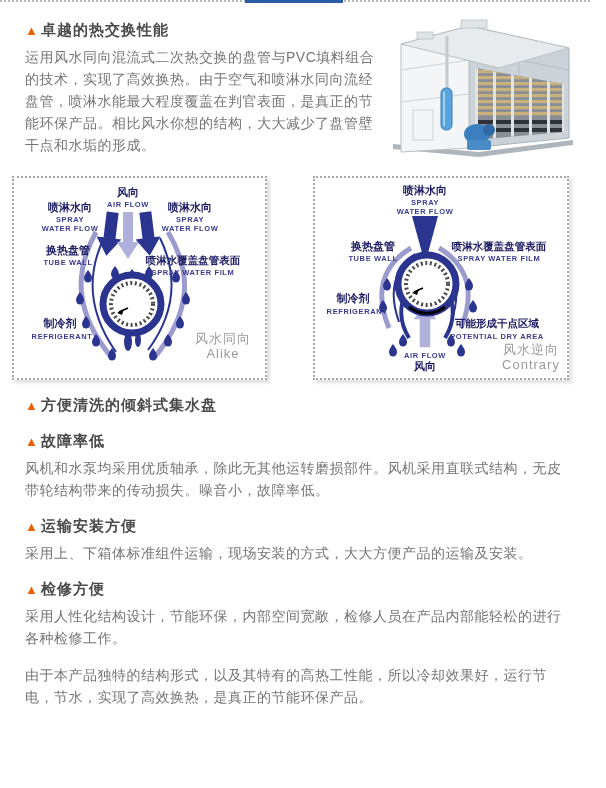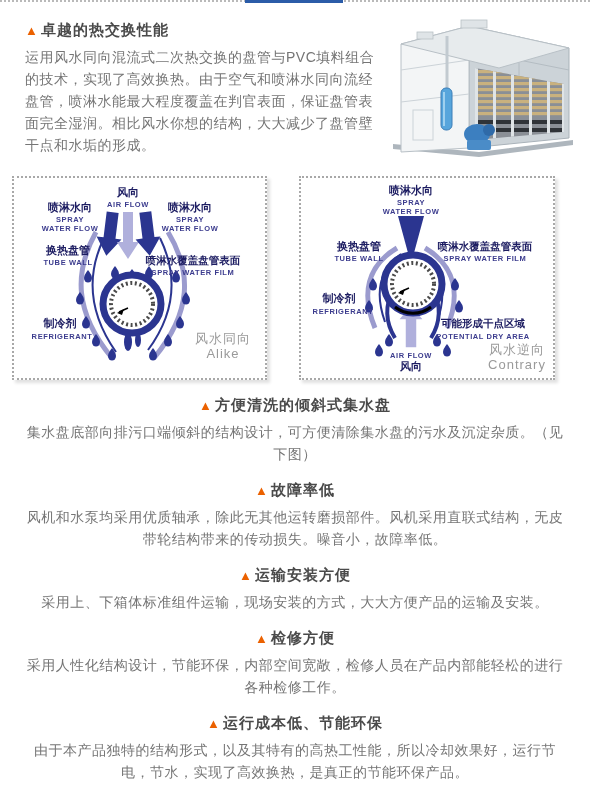--- a/index.html
+++ b/index.html
@@ -30,50 +30,50 @@
     letter-spacing:0.5px;
   }
   .product-figure{
     position:absolute;left:358px;top:-10px;
     width:202px;height:152px;
   }
 
   .diagram-row{
     display:flex;
     margin:10px 0 0 12px;
-    gap:32px;
+    gap:46px;
   }
   .diagram-box{
     background:#fff;
     border:2px dotted #a8a8a8;
     box-shadow:3px 3px 3px rgba(0,0,0,0.12);
     padding:2px;
   }
-  .sections{margin:15px 25px;text-align:center;}
+  .sections{margin:15px 25px;}
   .section{margin-top:15px;}
 
   svg text{font-family:"Liberation Sans","DejaVu Sans",sans-serif;}
   .zh-lab{fill:#1d1d62;font-weight:bold;font-size:11px;}
   .zh-lab-sm{fill:#1d1d62;font-weight:bold;font-size:10.5px;}
   .en-lab{fill:#3c3c8e;font-weight:bold;font-size:7.5px;letter-spacing:0.6px;}
   .mode-lab{fill:#9a9a9a;font-size:13px;letter-spacing:1px;}
 </style>
 </head>
 <body>
 
 <div class="page">
 
   <div class="top-rule">
     <div class="top-blue"></div>
   </div>
 
   <div class="intro">
     <div class="intro-text">
       <h3 class="sec-h"><span class="tri">▲</span><span>卓越的热交换性能</span></h3>
-      <p class="sec-p">运用风水同向混流式二次热交换的盘管与PVC填料组合的技术，实现了高效换热。由于空气和喷淋水同向流经盘管，喷淋水能最大程度覆盖在判官表面，保证盘管表面完全湿润。相比风水你想的结构，大大减少了盘管壁干点和水垢的形成。</p>
+      <p class="sec-p">运用风水同向混流式二次热交换的盘管与PVC填料组合的技术，实现了高效换热。由于空气和喷淋水同向流经盘管，喷淋水能最大程度覆盖在判官表面，是真正的节能环保产品。相比风水你想的结构，大大减少了盘管壁干点和水垢的形成。</p>
     </div>
 
     <div class="product-figure">
       <svg width="202" height="152" viewBox="0 0 202 152">
 
         <polygon points="10,134 96,142 190,130 190,135 96,147 10,139" fill="#aeb6bd"></polygon>
 
         <polygon points="86,16 186,38 186,128 86,138" fill="#ccd3d8" stroke="#a9b2b9" stroke-width="1"></polygon>
         <clipPath id="louv">
             <polygon points="92,58 181,74 181,122 92,130"></polygon>
@@ -253,37 +253,35 @@
           <text class="mode-lab" x="214" y="189">Contrary</text>
         </g>
       </svg>
     </div>
   </div>
 
   <div class="sections">
 
     <div class="section">
       <h3 class="sec-h"><span class="tri">▲</span><span>方便清洗的倾斜式集水盘</span></h3>
-      <p class="sec-p">集水盘底部向排污口端倾斜的结构设计，可方便清除集水盘的污水及沉淀杂质。（见下图）</p>
     </div>
 
     <div class="section">
       <h3 class="sec-h"><span class="tri">▲</span><span>故障率低</span></h3>
       <p class="sec-p">风机和水泵均采用优质轴承，除此无其他运转磨损部件。风机采用直联式结构，无皮带轮结构带来的传动损失。噪音小，故障率低。</p>
     </div>
 
     <div class="section">
       <h3 class="sec-h"><span class="tri">▲</span><span>运输安装方便</span></h3>
       <p class="sec-p">采用上、下箱体标准组件运输，现场安装的方式，大大方便产品的运输及安装。</p>
     </div>
 
     <div class="section">
       <h3 class="sec-h"><span class="tri">▲</span><span>检修方便</span></h3>
       <p class="sec-p">采用人性化结构设计，节能环保，内部空间宽敞，检修人员在产品内部能轻松的进行各种检修工作。</p>
     </div>
 
     <div class="section">
-      <h3 class="sec-h"><span class="tri">▲</span><span>运行成本低、节能环保</span></h3>
       <p class="sec-p">由于本产品独特的结构形式，以及其特有的高热工性能，所以冷却效果好，运行节电，节水，实现了高效换热，是真正的节能环保产品。</p>
     </div>
 
   </div>
 </div>
 
 </body></html>

